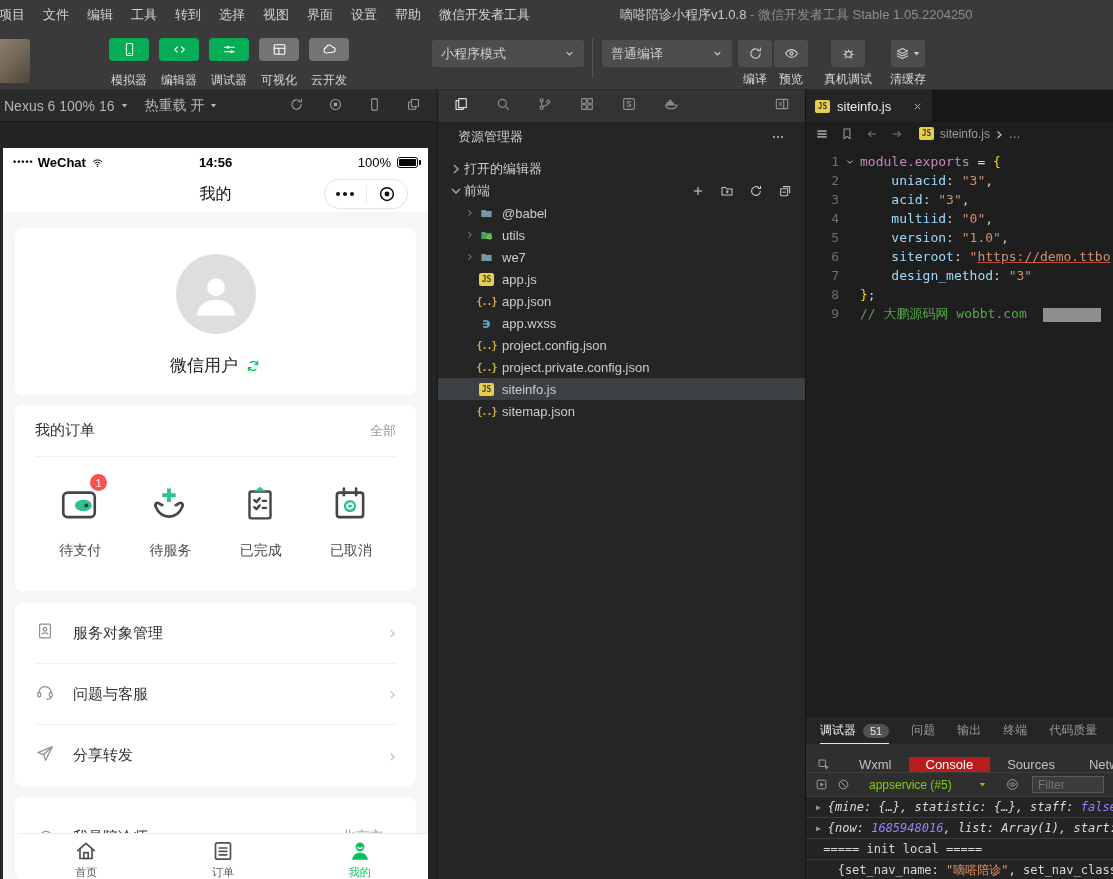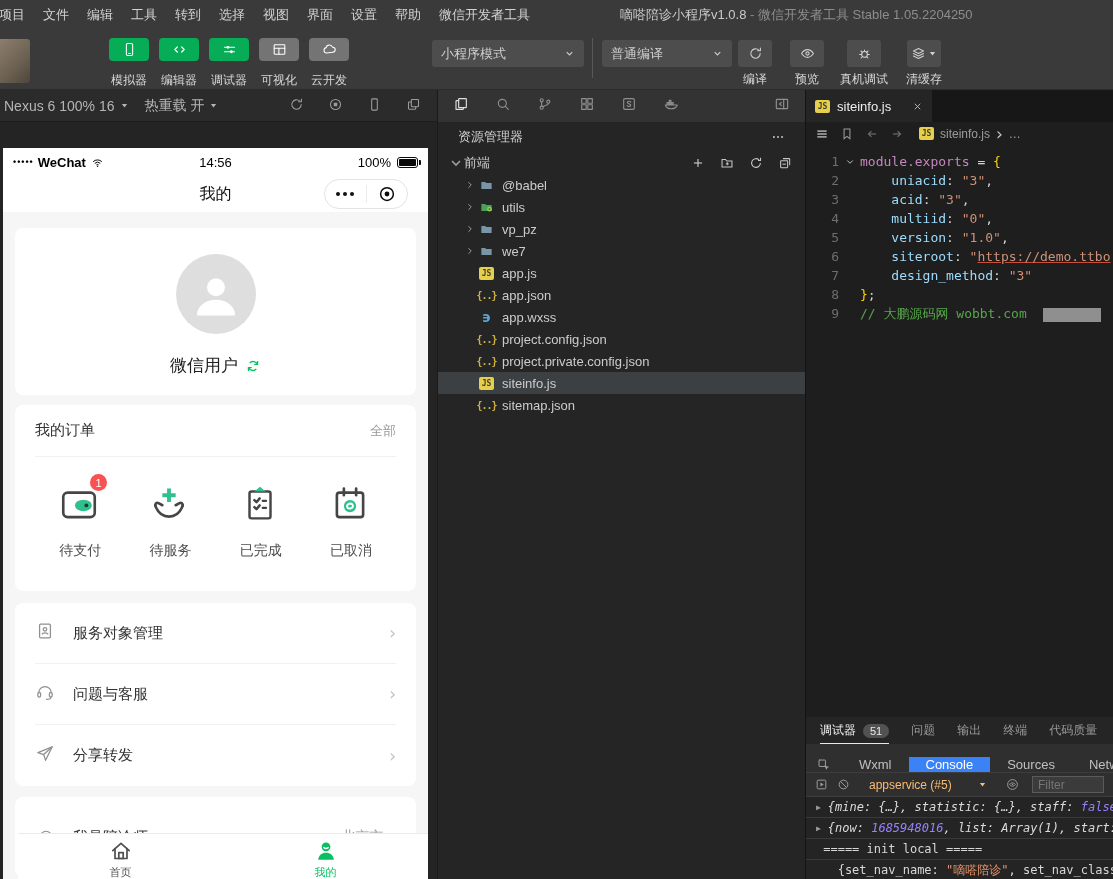--- a/index.html
+++ b/index.html
@@ -46,21 +46,21 @@
   .devsel .icn svg{width:9px;height:9px}
   .sim-icons{margin-left:auto;display:flex;gap:24px;margin-right:16px;color:#9c9c9c}
   .sim-icons .icn svg{width:15px;height:15px}
 
   
   .phone{width:425px;margin-left:3px;margin-top:26px;flex:1;background:#fff;position:relative;overflow:hidden;display:flex;flex-direction:column}
   .statusbar{height:28px;display:flex;align-items:center;padding:0 10px;font-size:13px;color:#000}
   .sb-left{flex:1;display:flex;align-items:center;gap:4px;font-weight:bold}
   .sb-dots{font-size:9px;letter-spacing:1px}
   .sb-left .icn svg{width:15px;height:13px}
-  .sb-time{font-weight:normal}
+  .sb-time{font-weight:bold}
   .sb-right{flex:1;display:flex;align-items:center;justify-content:flex-end;gap:2px}
   .batt{display:inline-block;width:21px;height:11px;border:1.5px solid #0a0a0a;border-radius:3px;position:relative;margin-left:4px;background:#0a0a0a;background-clip:content-box;padding:1px}
   .batt::after{content:"";position:absolute;right:-4px;top:2px;width:2.5px;height:5px;background:#0a0a0a;border-radius:0 1px 1px 0}
   .navbar{height:36px;position:relative}
   .nav-title{position:absolute;left:0;right:0;top:8px;text-align:center;font-size:16px;color:#111}
   .capsule{position:absolute;right:20px;top:3px;width:84px;height:30px;border:1px solid #e3e3e3;border-radius:16px;background:#fff;display:flex;align-items:center}
   .cap-half{flex:1;display:flex;align-items:center;justify-content:center}
   .cap-dots span{width:4px;height:4px;border-radius:50%;background:#111;display:inline-block;margin:0 1.5px}
   .cap-div{width:1px;height:18px;background:#ececec}
   .capsule .icn svg{width:18px;height:18px}
@@ -141,24 +141,24 @@
   .devtools{height:162px;display:flex;flex-direction:column;overflow:hidden}
   .dt-tabs{height:27px;background:#252526;display:flex;align-items:stretch;gap:22px;padding:0 14px;font-size:12px;color:#9a9a9a}
   .dt-tab{display:flex;align-items:center;gap:7px;white-space:nowrap}
   .dt-tab.active{color:#f0f0f0;box-shadow:inset 0 -1px 0 #e7e7e7}
   .badge51{background:#525252;color:#e9e9e9;border-radius:9px;padding:1px 7px;font-size:11px}
   .wx-tabs{height:28px;background:#2f2f2f;display:flex;align-items:flex-end;font-size:13px;color:#c0c0c0;overflow:hidden}
   .insp{display:flex;align-items:center;padding:0 11px;color:#9e9e9e}
   .insp .icn svg{width:14px;height:14px}
   .vsep{width:1px;background:#454545;margin:5px 0}
   .wx-tab{display:flex;align-items:center;padding:0 17px;white-space:nowrap}
-  .wx-tab.active{background:#3b82f6;color:#fff}
+  .wx-tab.active{background:#b91c1c;color:#fff}
   .con-bar{height:25px;background:#2f2f2f;border-top:1px solid #3d3d3d;border-bottom:1px solid #3d3d3d;display:flex;align-items:center;gap:9px;padding:0 9px;color:#9e9e9e;font-size:12px}
   .con-bar .icn svg{width:13px;height:13px}
-  .ctx-sel{display:flex;align-items:center;gap:26px;color:#fdba74;white-space:nowrap}
+  .ctx-sel{display:flex;align-items:center;gap:26px;color:#84cc16;white-space:nowrap}
   .ctx-sel .icn svg{width:9px;height:9px}
   .filter{margin-left:auto;width:72px;height:17px;background:#3b3b3b;border:1px solid #5a5a5a;color:#bbb;font-size:12px;padding:0 5px;font-family:"Liberation Sans",sans-serif}
   .console{flex:1;background:#242424;font-family:"DejaVu Sans Mono",monospace;font-size:12px;overflow:hidden}
   .con-row{height:21px;display:flex;align-items:center;border-bottom:1px solid #3a3a3a;padding-left:10px;overflow:hidden}
   .con-caret{color:#9a9a9a;font-size:8px;margin-right:7px;flex-shrink:0}
   .con-text{white-space:pre}
   .cl-obj{font-style:italic;color:#dcdcdc}
   .cl-num{color:#9980ff;font-style:italic}
   .cl-bool{color:#9980ff;font-style:italic}
   .cl-str{color:#e8946a}
@@ -269,21 +269,21 @@
      <div class="abox">
           <span class="icn">
             <svg viewBox="0 0 24 24" fill="none" stroke="currentColor" stroke-width="1.7" stroke-linecap="round" stroke-linejoin="round">
               <path d="M19.5 12a7.5 7.5 0 1 1-2.2-5.3"></path>
               <polyline points="19.8,3.2 19.8,7.6 15.4,7.6"></polyline>
             </svg>
           </span>
         </div>
      <div class="albl">编译</div>
    </div>
-      <div class="action" style="margin-left:18px">
+      <div class="action" style="margin-left:2px">
      <div class="abox">
           <span class="icn">
             <svg viewBox="0 0 24 24" fill="none" stroke="currentColor" stroke-width="1.7" stroke-linecap="round" stroke-linejoin="round">
               <path d="M2.5 12S6.5 5.8 12 5.8 21.5 12 21.5 12 17.5 18.2 12 18.2 2.5 12 2.5 12z"></path>
               <circle cx="12" cy="12" r="2.6"></circle>
             </svg>
           </span>
         </div>
      <div class="albl">预览</div>
    </div>
@@ -525,20 +525,31 @@
           <div class="tbitem">
      <span class="icn">
               <svg viewBox="0 0 24 24" fill="none" stroke="currentColor" stroke-width="1.7" stroke-linecap="round" stroke-linejoin="round">
                 <path d="M3.8 11.6 12 4.3l8.2 7.3"></path>
                 <path d="M6 9.7v9.8h12V9.7"></path>
                 <rect x="9.8" y="13.6" width="4.4" height="5.9"></rect>
               </svg>
             </span>
             <span class="tblbl">首页</span>
    </div>
+          <div class="tbitem">
+     <span class="icn">
+              <svg viewBox="0 0 24 24" fill="none" stroke="currentColor" stroke-width="1.7" stroke-linecap="round" stroke-linejoin="round">
+                <rect x="4.5" y="3.8" width="15" height="16.4" rx="1.8"></rect>
+                <line x1="8.2" y1="9" x2="15.8" y2="9"></line>
+                <line x1="8.2" y1="12.4" x2="15.8" y2="12.4"></line>
+                <line x1="8.2" y1="15.8" x2="15.8" y2="15.8"></line>
+              </svg>
+            </span>
+            <span class="tblbl">订单</span>
+   </div>
           <div class="tbitem active">
      <span class="icn">
               <svg viewBox="0 0 24 24" fill="none" stroke="currentColor" stroke-width="1.7" stroke-linecap="round" stroke-linejoin="round">
                 <circle cx="12" cy="7.8" r="4.4" fill="currentColor" stroke="none"></circle>
                 <path d="M4.2 20.8c.5-4.8 3.6-7 7.8-7s7.3 2.2 7.8 7z" fill="currentColor" stroke="none"></path>
                 <path d="M9.8 8.6c1.3 1.1 3.1 1.1 4.4 0" stroke="#fff" stroke-width="1.4"></path>
               </svg>
             </span>
             <span class="tblbl">我的</span>
    </div>
@@ -601,20 +612,28 @@
       </div>
     <div class="exp-header">
       <span>资源管理器</span>
       <span class="icn">
           <svg viewBox="0 0 24 24" fill="currentColor">
             <circle cx="5" cy="12" r="1.6"></circle>
             <circle cx="12" cy="12" r="1.6"></circle>
             <circle cx="19" cy="12" r="1.6"></circle>
           </svg>
         </span>
+    </div>
+    <div class="sec-row first">
+      <span class="tw icn">
+          <svg viewBox="0 0 24 24" fill="none" stroke="currentColor" stroke-width="2.4">
+            <polyline points="9,6 15,12 9,18"></polyline>
+          </svg>
+        </span>
+      <span>打开的编辑器</span>
     </div>
     <div class="sec-row">
       <span class="tw icn">
           <svg viewBox="0 0 24 24" fill="none" stroke="currentColor" stroke-width="2.4">
             <polyline points="6,9 12,15 18,9"></polyline>
           </svg>
         </span>
       <span>前端</span>
       <span class="root-actions">
         <span class="icn">
@@ -670,35 +689,20 @@
             </span>
           </span>
           <span class="fico">
             <svg viewBox="0 0 24 24">
               <path d="M2.5 5.5h7l2 2h10v11h-19z" fill="#4aa257"></path>
               <circle cx="17.5" cy="15" r="4.4" fill="#8ad14f"></circle>
               <path d="M15.8 15h3.4M17.5 13.3v3.4" stroke="#2e5a1f" stroke-width="1.2"></path>
             </svg>
           </span>
           <span>utils</span>
-        </div>
-        <div class="tree-row">
-          <span class="tw">
-            <span class="icn">
-              <svg viewBox="0 0 24 24" fill="none" stroke="currentColor" stroke-width="2.4" stroke-linecap="round" stroke-linejoin="round">
-                <polyline points="9,6 15,12 9,18"></polyline>
-              </svg>
-            </span>
-          </span>
-          <span class="fico">
-            <svg viewBox="0 0 24 24">
-              <path d="M2.5 5.5h7l2 2h10v11h-19z" fill="#7796a8"></path>
-            </svg>
-          </span>
-          <span>vp_pz</span>
         </div>
         <div class="tree-row">
           <span class="tw">
             <span class="icn">
               <svg viewBox="0 0 24 24" fill="none" stroke="currentColor" stroke-width="2.4" stroke-linecap="round" stroke-linejoin="round">
                 <polyline points="9,6 15,12 9,18"></polyline>
               </svg>
             </span>
           </span>
           <span class="fico">

